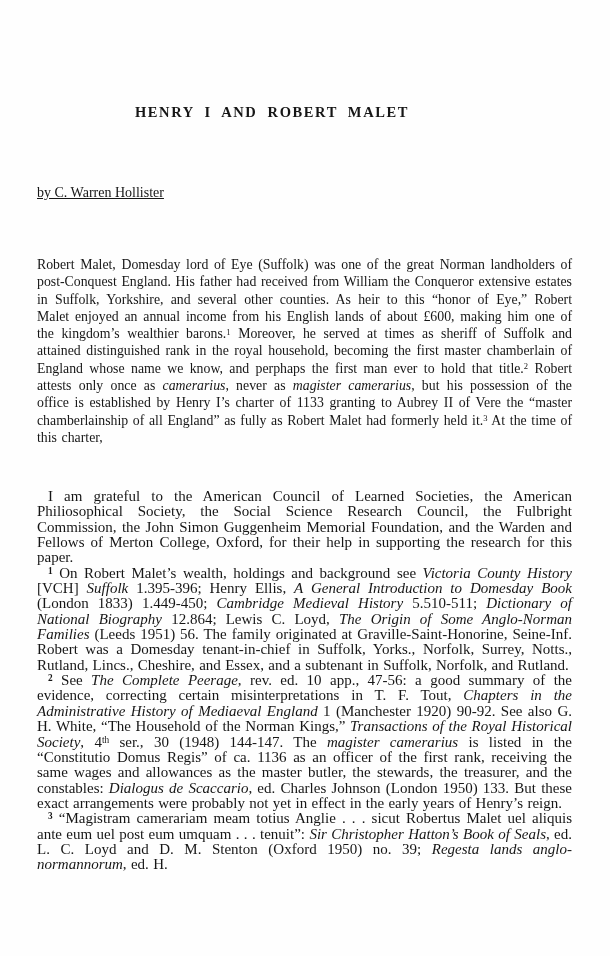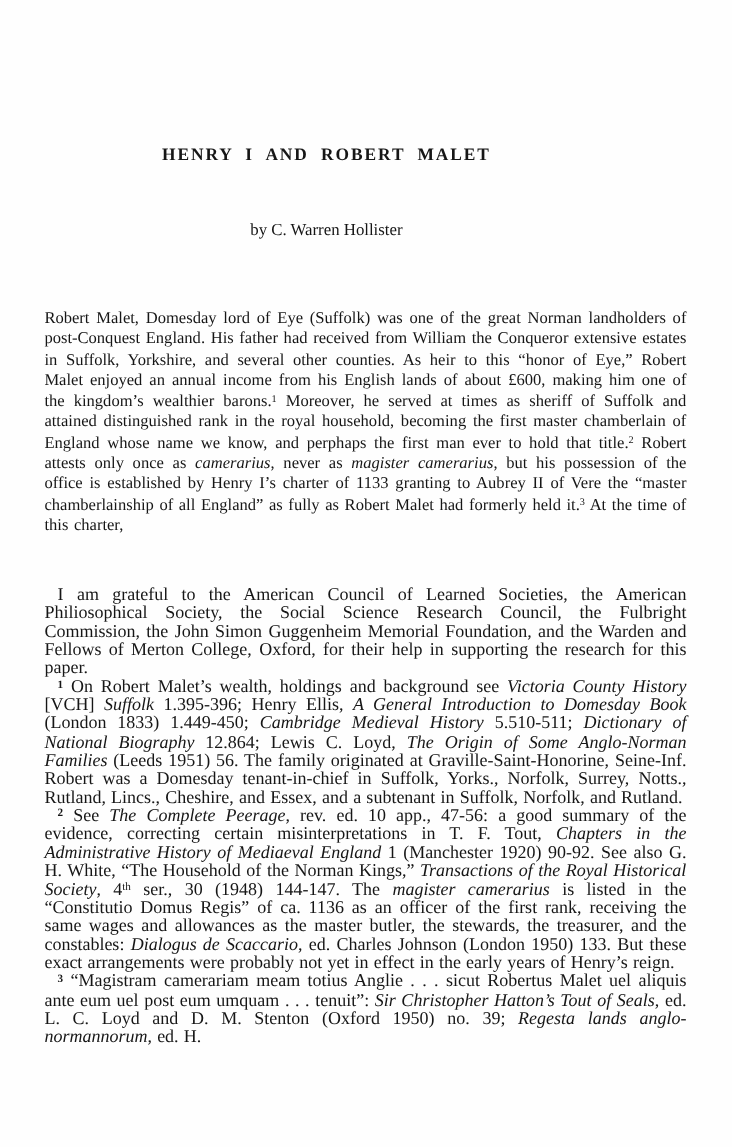--- a/index.html
+++ b/index.html
@@ -11,37 +11,38 @@
     position: relative;
     width: 610px;
     height: 956px;
     background: #fefefe;
     font-family: "Liberation Serif", "DejaVu Serif", serif;
     color: #161616;
     overflow: hidden;
   }
   .title {
     position: absolute;
-    top: 121px;
+    top: 104px;
     left: 37px;
     width: 470px;
     margin: 0;
     text-align: center;
     font-size: 14.5px;
     font-weight: bold;
     letter-spacing: 1.6px;
     word-spacing: 5px;
   }
   .byline {
     position: absolute;
     top: 185px;
     left: 37px;
     width: 470px;
-    text-align: center;
+    text-align: left;
     font-size: 14px;
+    text-decoration: underline;
   }
   .body-text {
     position: absolute;
     top: 256px;
     left: 37px;
     width: 535px;
     margin: 0;
     font-size: 13.8px;
     line-height: 17.3px;
     text-align: justify;
@@ -78,15 +79,15 @@
   <h1 class="title">HENRY I AND ROBERT MALET</h1>
 
   <div class="byline">by C. Warren Hollister</div>
 
   <p class="body-text"><span>Robert Malet, Domesday lord of Eye (Suffolk) was one of the great Norman landholders of post-Conquest England.  His father had received from William the Conqueror extensive estates in Suffolk, Yorkshire, and several other counties.  As heir to this “honor of Eye,” Robert Malet enjoyed an annual income from his English lands of about £600, making him one of the kingdom’s wealthier barons.</span><sup>1</sup><span>  Moreover, he served at times as sheriff of Suffolk and attained distinguished rank in the royal household, becoming the first master chamberlain of England whose name we know, and perphaps the first man ever to hold that title.</span><sup>2</sup><span>  Robert attests only once as </span><span class="it">camerarius</span><span>, never as </span><span class="it">magister camerarius</span><span>, but his possession of the office is established by Henry I’s charter of 1133 granting to Aubrey II of Vere the “master chamberlainship of all England” as fully as Robert Malet had formerly held it.</span><sup>3</sup><span>  At the time of this charter,</span></p>
 
   <div class="footnotes">
     <p class="fn"><span>I am grateful to the American Council of Learned Societies, the American Philiosophical Society, the Social Science Research Council, the Fulbright Commission, the John Simon Guggenheim Memorial Foundation, and the Warden and Fellows of Merton College, Oxford, for their help in supporting the research for this paper.</span></p>
     <p class="fn"><sup class="bold">1</sup><span> On Robert Malet’s wealth, holdings and background see </span><span class="it">Victoria County History</span><span> [VCH] </span><span class="it">Suffolk</span><span> 1.395-396; Henry Ellis, </span><span class="it">A General Introduction to Domesday Book</span><span> (London 1833) 1.449-450; </span><span class="it">Cambridge Medieval History</span><span> 5.510-511; </span><span class="it">Dictionary of National Biography</span><span> 12.864; Lewis C. Loyd, </span><span class="it">The Origin of Some Anglo-Norman Families</span><span> (Leeds 1951) 56. The family originated at Graville-Saint-Honorine, Seine-Inf. Robert was a Domesday tenant-in-chief in Suffolk, Yorks., Norfolk, Surrey, Notts., Rutland, Lincs., Cheshire, and Essex, and a subtenant in Suffolk, Norfolk, and Rutland.</span></p>
     <p class="fn"><sup class="bold">2</sup><span> See </span><span class="it">The Complete Peerage</span><span>, rev. ed. 10 app., 47-56: a good summary of the evidence, correcting certain misinterpretations in T. F. Tout, </span><span class="it">Chapters in the Administrative History of Mediaeval England</span><span> 1 (Manchester 1920) 90-92.  See also G. H. White, “The Household of the Norman Kings,” </span><span class="it">Transactions of the Royal Historical Society</span><span>, 4</span><sup>th</sup><span> ser., 30 (1948) 144-147. The </span><span class="it">magister camerarius</span><span> is listed in the “Constitutio Domus Regis” of ca. 1136 as an officer of the first rank, receiving the same wages and allowances as the master butler, the stewards, the treasurer, and the constables: </span><span class="it">Dialogus de Scaccario</span><span>, ed. Charles Johnson (London 1950) 133.  But these exact arrangements were probably not yet in effect in the early years of Henry’s reign.</span></p>
-    <p class="fn"><sup class="bold">3</sup><span> “Magistram camerariam meam totius Anglie . . . sicut Robertus Malet uel aliquis ante eum uel post eum umquam . . . tenuit”: </span><span class="it">Sir Christopher Hatton’s Tout of Seals</span><span>, ed. L. C. Loyd and D. M. Stenton (Oxford 1950) no. 39; </span><span class="it">Regesta lands anglo-normannorum</span><span>, ed. H.</span></p>
+    <p class="fn"><sup class="bold">3</sup><span> “Magistram camerariam meam totius Anglie . . . sicut Robertus Malet uel aliquis ante eum uel post eum umquam . . . tenuit”: </span><span class="it">Sir Christopher Hatton’s Book of Seals</span><span>, ed. L. C. Loyd and D. M. Stenton (Oxford 1950) no. 39; </span><span class="it">Regesta lands anglo-normannorum</span><span>, ed. H.</span></p>
   </div>
 </div>
 
 </body></html>

